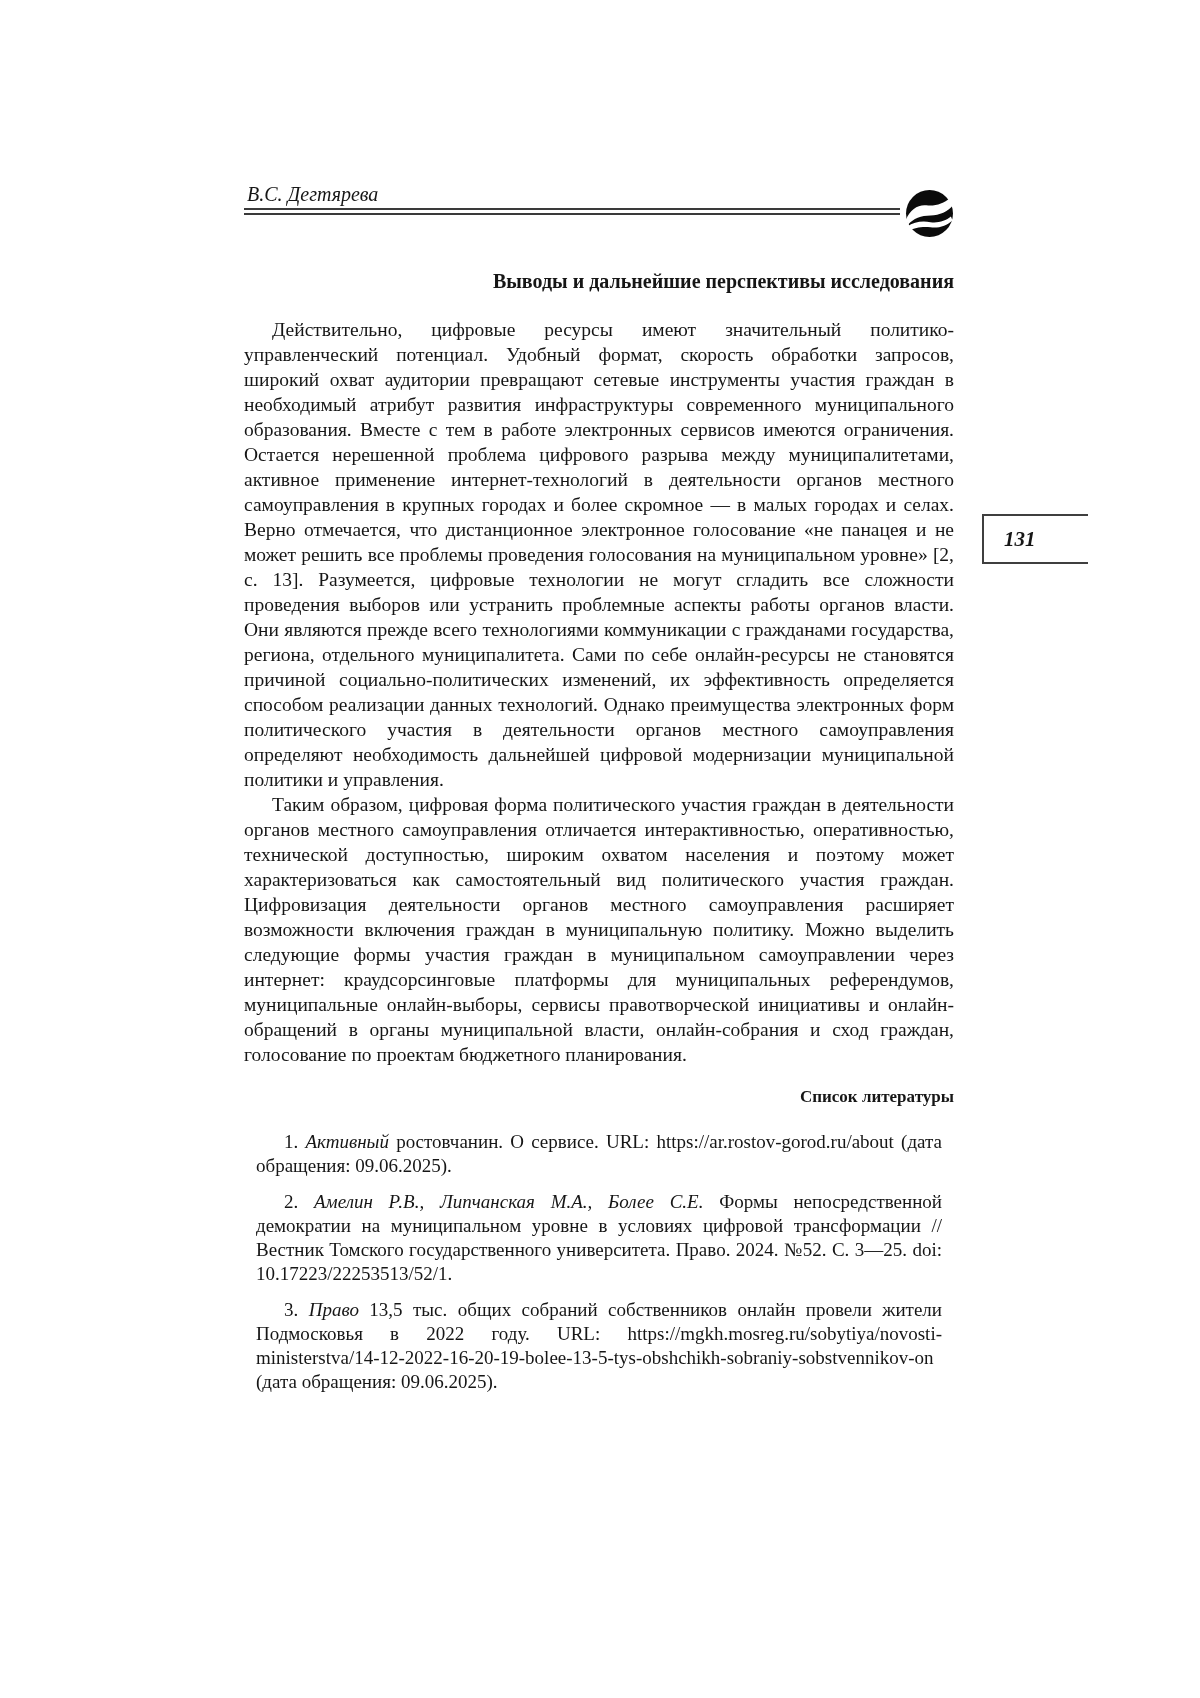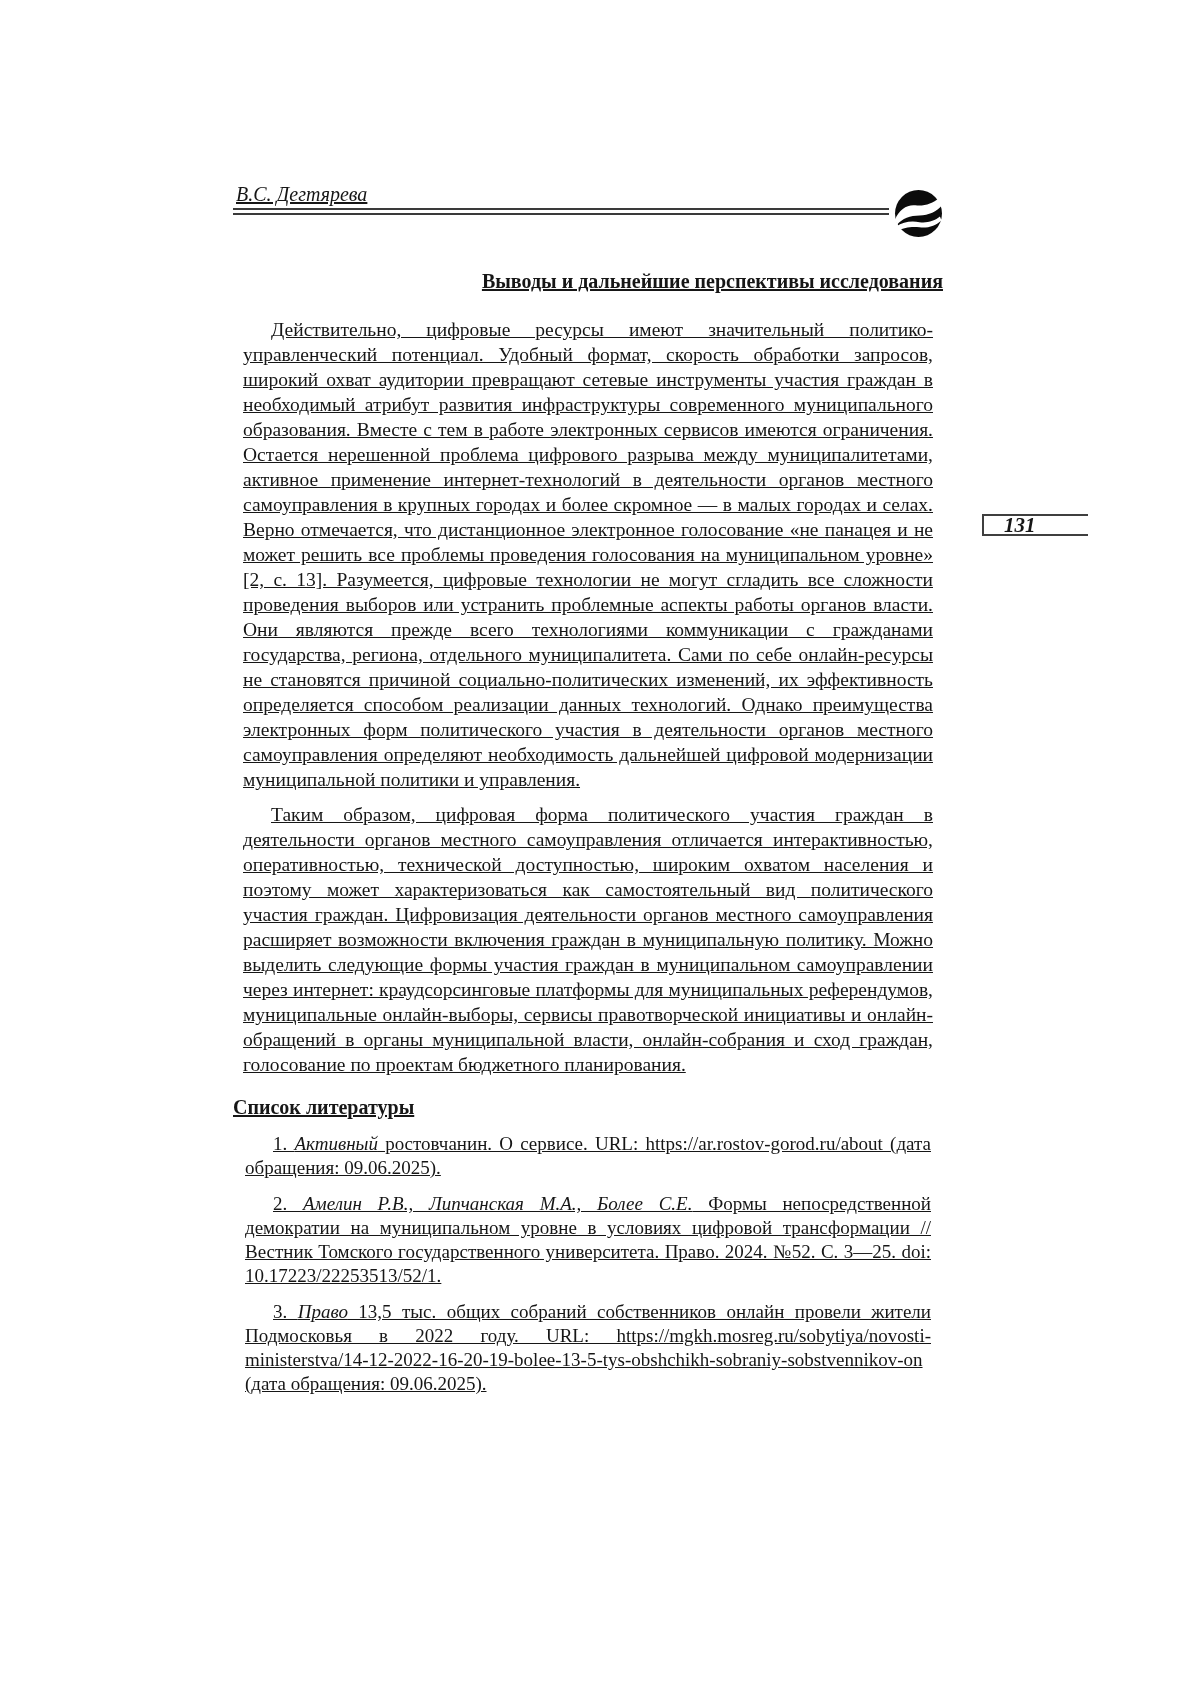--- a/index.html
+++ b/index.html
@@ -10,23 +10,22 @@
     color: #161616;
   }
   .sheet {
     position: relative;
     width: 1200px; height: 1698px;
     background: #ffffff;
     overflow: hidden;
   }
   .page-block {
     position: absolute;
-    left: 233px; top: 183px;
+    left: 244px; top: 183px;
     width: 710px;
-    text-decoration: underline;
   }
   .running-header { position: relative; }
   .running-author {
     font-style: italic;
     font-size: 20px;
     line-height: 23px;
     padding-left: 3px;
   }
   .header-rule {
     margin-top: 2px;
@@ -44,49 +43,49 @@
   .logo-wrap svg { width: 49px; height: 49px; display: block; }
 
   .section-heading {
     margin: 54px 0 23px 0;
     font-size: 20px;
     font-weight: bold;
     text-align: right;
     line-height: 25px;
   }
   .body-text p {
-    margin: 10px;
+    margin: 0;
     font-size: 19.5px;
     line-height: 25px;
     text-align: justify;
     text-indent: 28px;
     hyphens: auto;
   }
   .references-heading {
-    margin: 18px 0 13px 0;
-    font-size: 20px;
+    margin: 18px 0 21px 0;
+    font-size: 17px;
     font-weight: bold;
-    text-align: left;
+    text-align: right;
     line-height: 24px;
   }
   .references p {
     margin: 12px;
     font-size: 19px;
     line-height: 24px;
     text-align: justify;
     text-indent: 28px;
     hyphens: auto;
     word-break: break-word;
   }
   .ref-italic { font-style: italic; }
 
   .page-number-tab {
     position: absolute;
     left: 982px; top: 514px;
-    width: 106px; height: 22px;
+    width: 106px; height: 50px;
     box-sizing: border-box;
     border: 2px solid #3f3f3f;
     border-right: none;
     display: flex;
     align-items: center;
     padding-left: 20px;
     font-size: 21px;
     font-weight: bold;
     font-style: italic;
     background: #ffffff;

